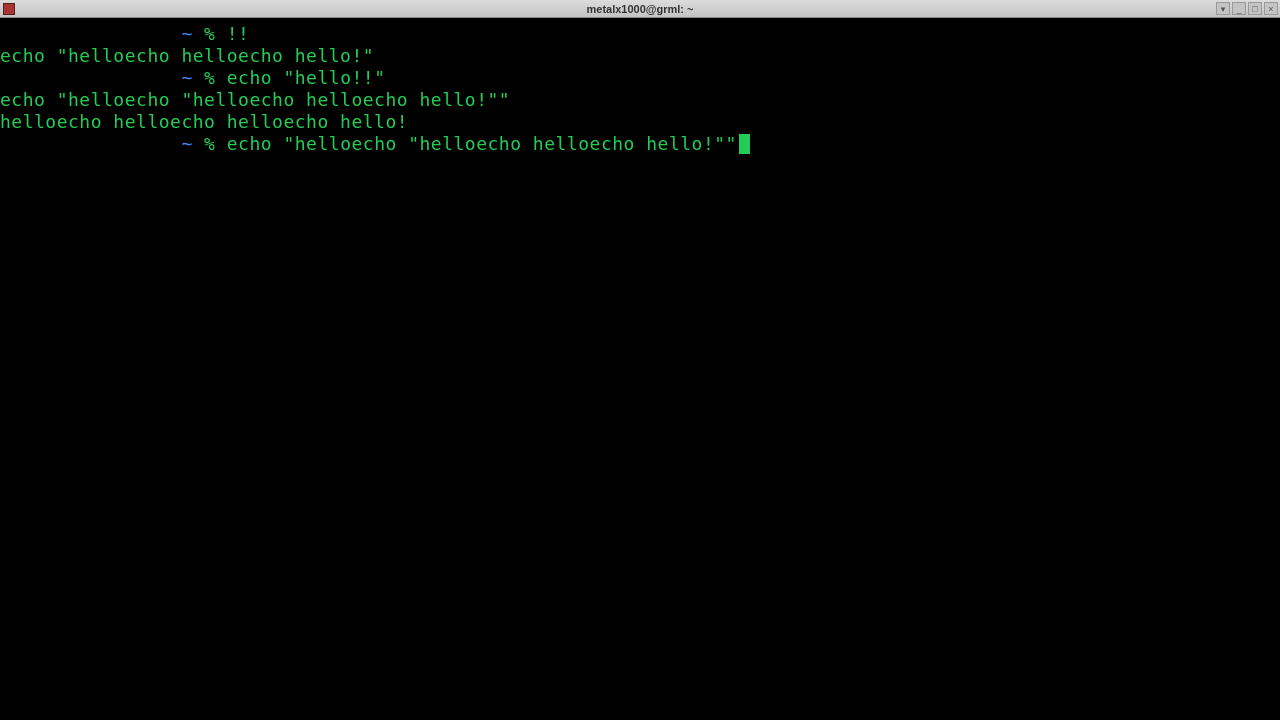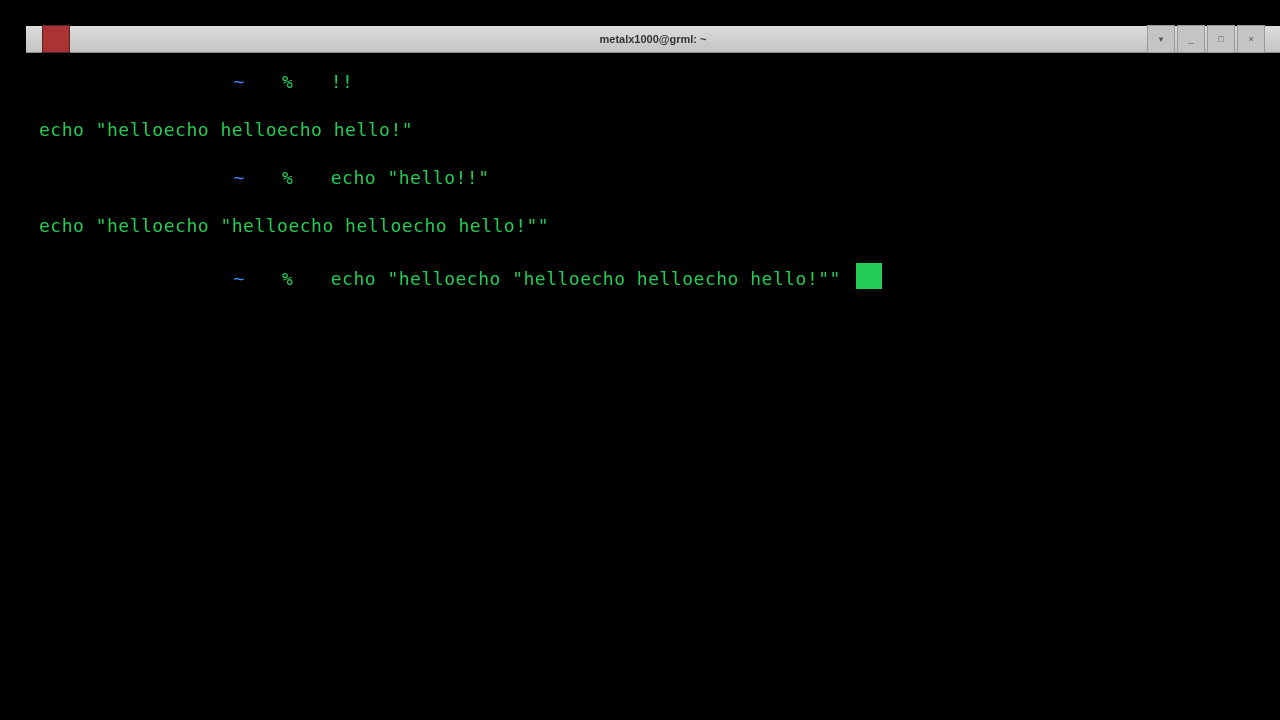--- a/index.html
+++ b/index.html
@@ -1,17 +1,17 @@
 <!DOCTYPE html>
 <html><head>
   <meta charset="utf-8">
   <style>
     * {
       margin: 0;
-      padding: 13px;
+      padding: 0;
       box-sizing: border-box;
     }
     body {
       width: 1280px;
       height: 720px;
       background: #000;
       font-family: monospace;
       overflow: hidden;
     }
     .titlebar {
@@ -97,14 +97,15 @@
     <div class="titlebar-btn">□</div>
     <div class="titlebar-btn">×</div>
   </div>
 </div>
 
 <div class="terminal">
   <div class="line">                <span class="prompt-prefix">~</span> <span class="prompt-pct">%</span> <span>!!</span></div>
   <div class="line">echo "helloecho helloecho hello!"</div>
   <div class="line">                <span class="prompt-prefix">~</span> <span class="prompt-pct">%</span> <span>echo "hello!!"</span></div>
   <div class="line">echo "helloecho "helloecho helloecho hello!""</div>
+  <div class="line">helloecho helloecho helloecho hello!</div>
   <div class="line">                <span class="prompt-prefix">~</span> <span class="prompt-pct">%</span> <span>echo "helloecho "helloecho helloecho hello!""</span><span class="cursor"></span></div>
 </div>
 
 </body></html>

